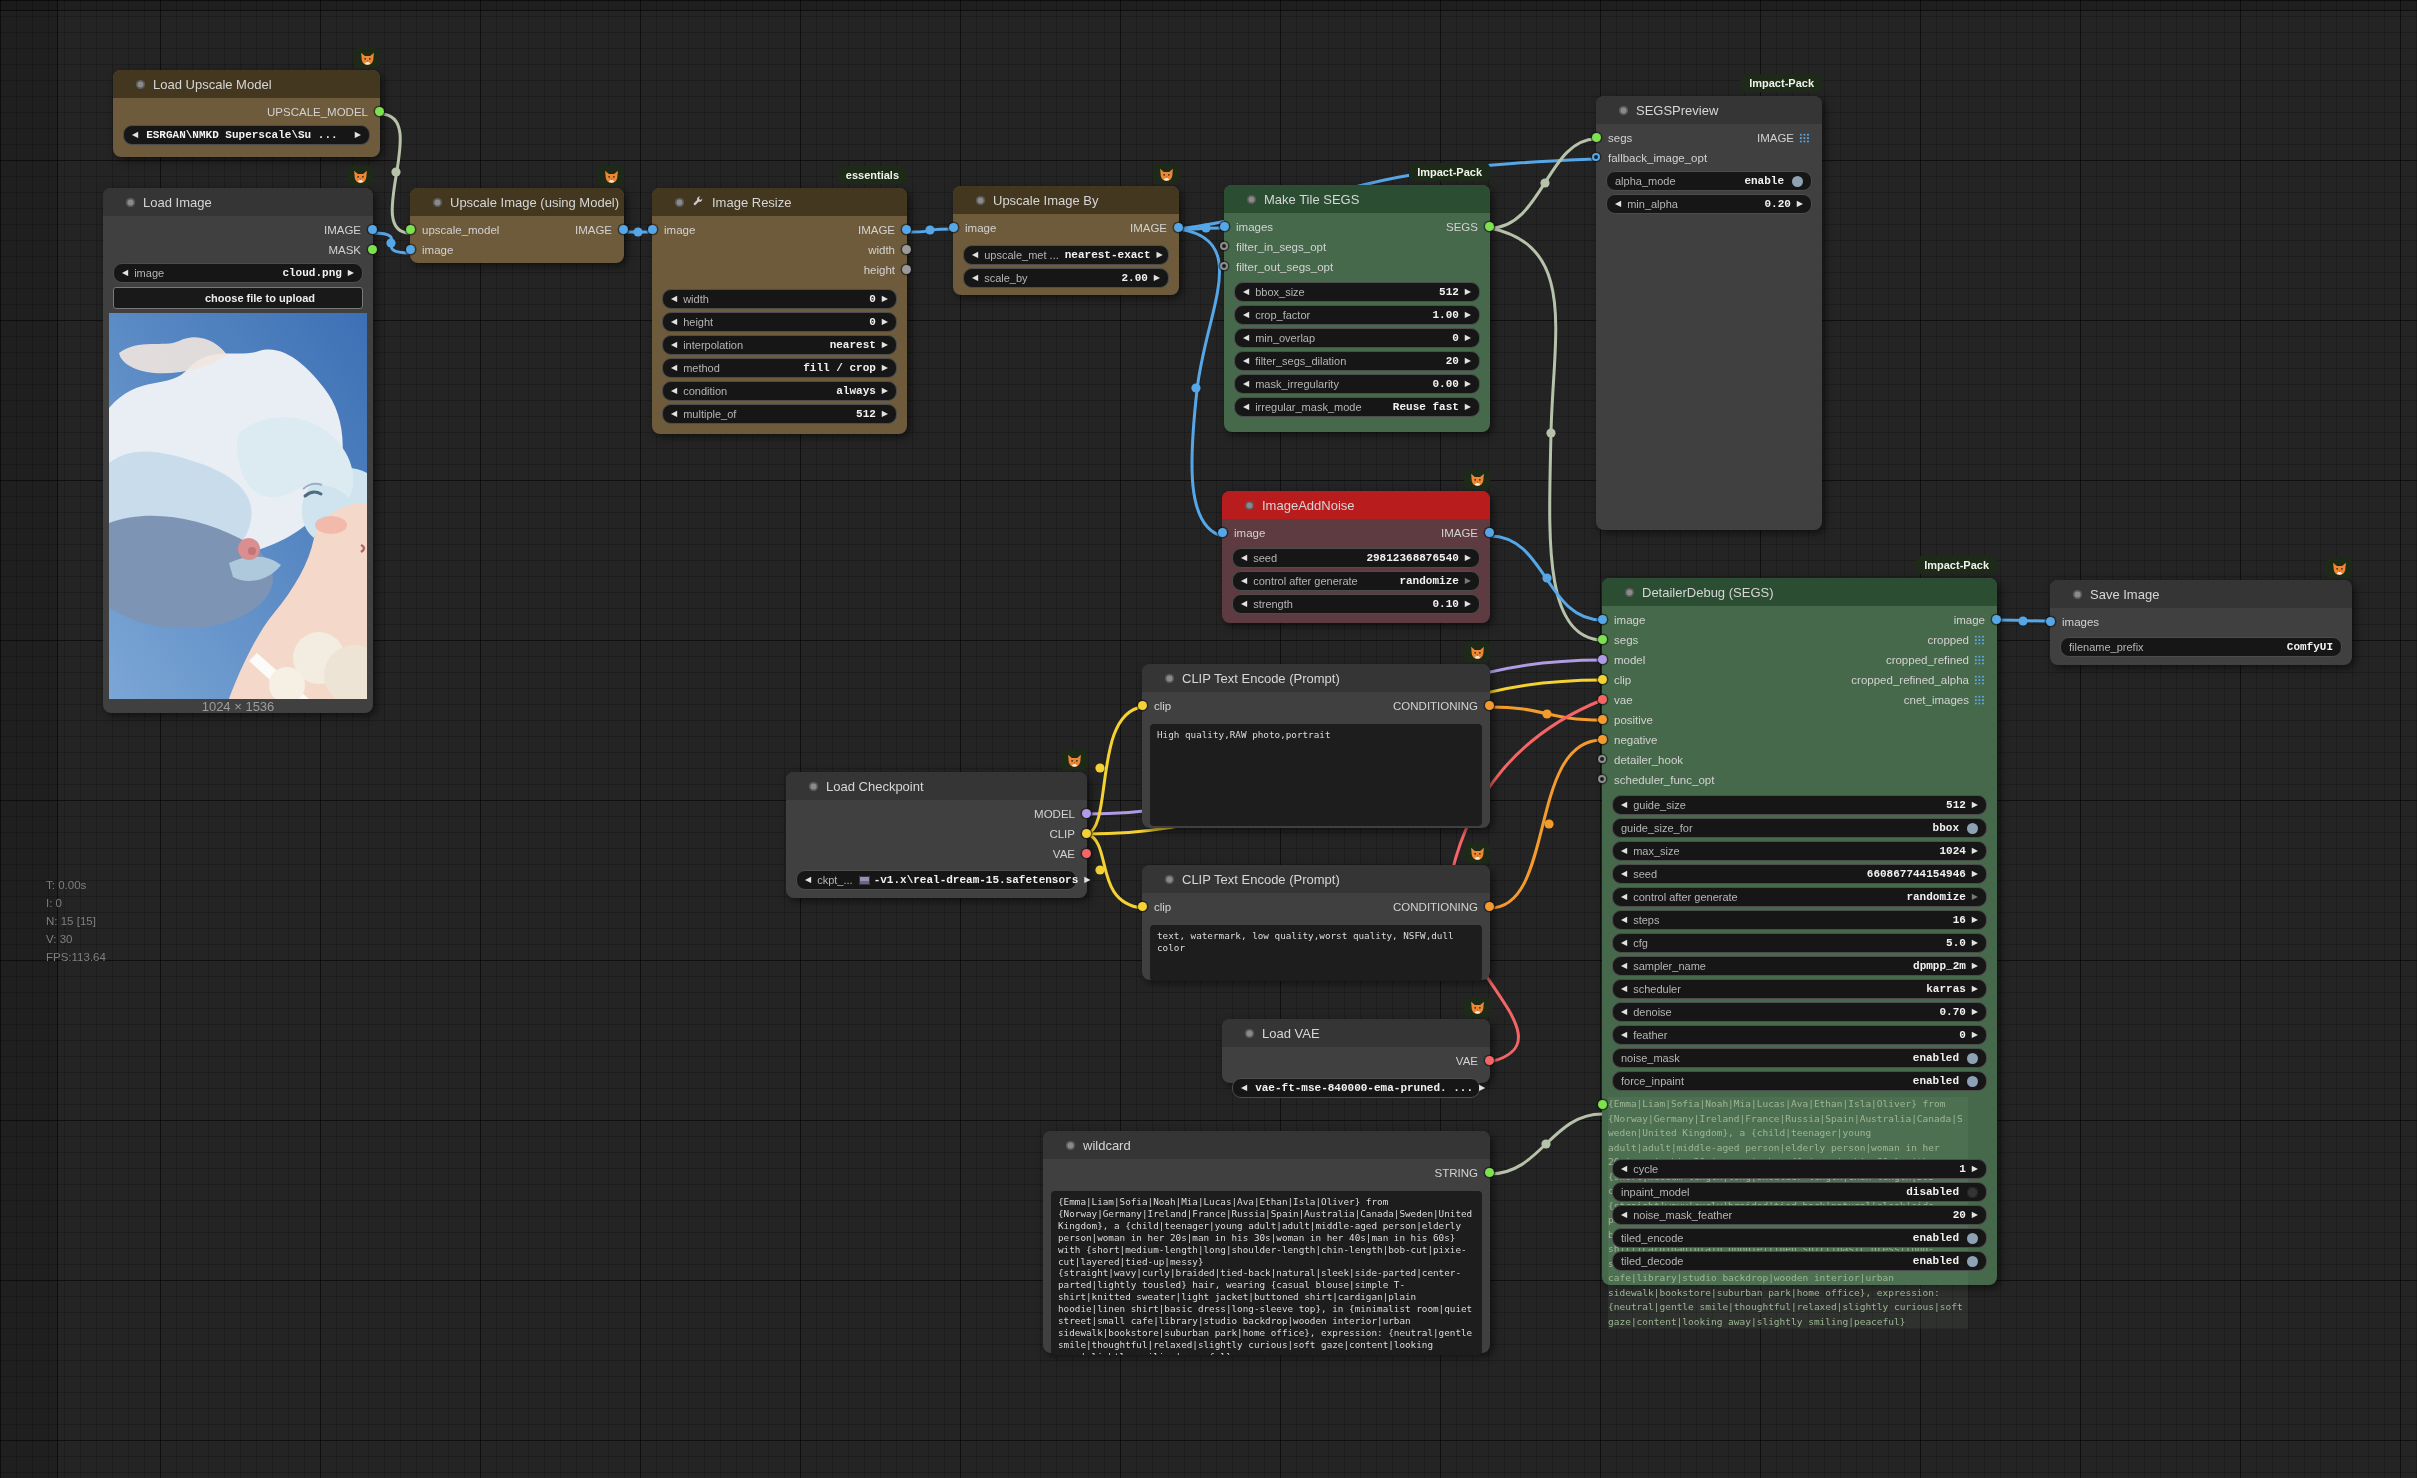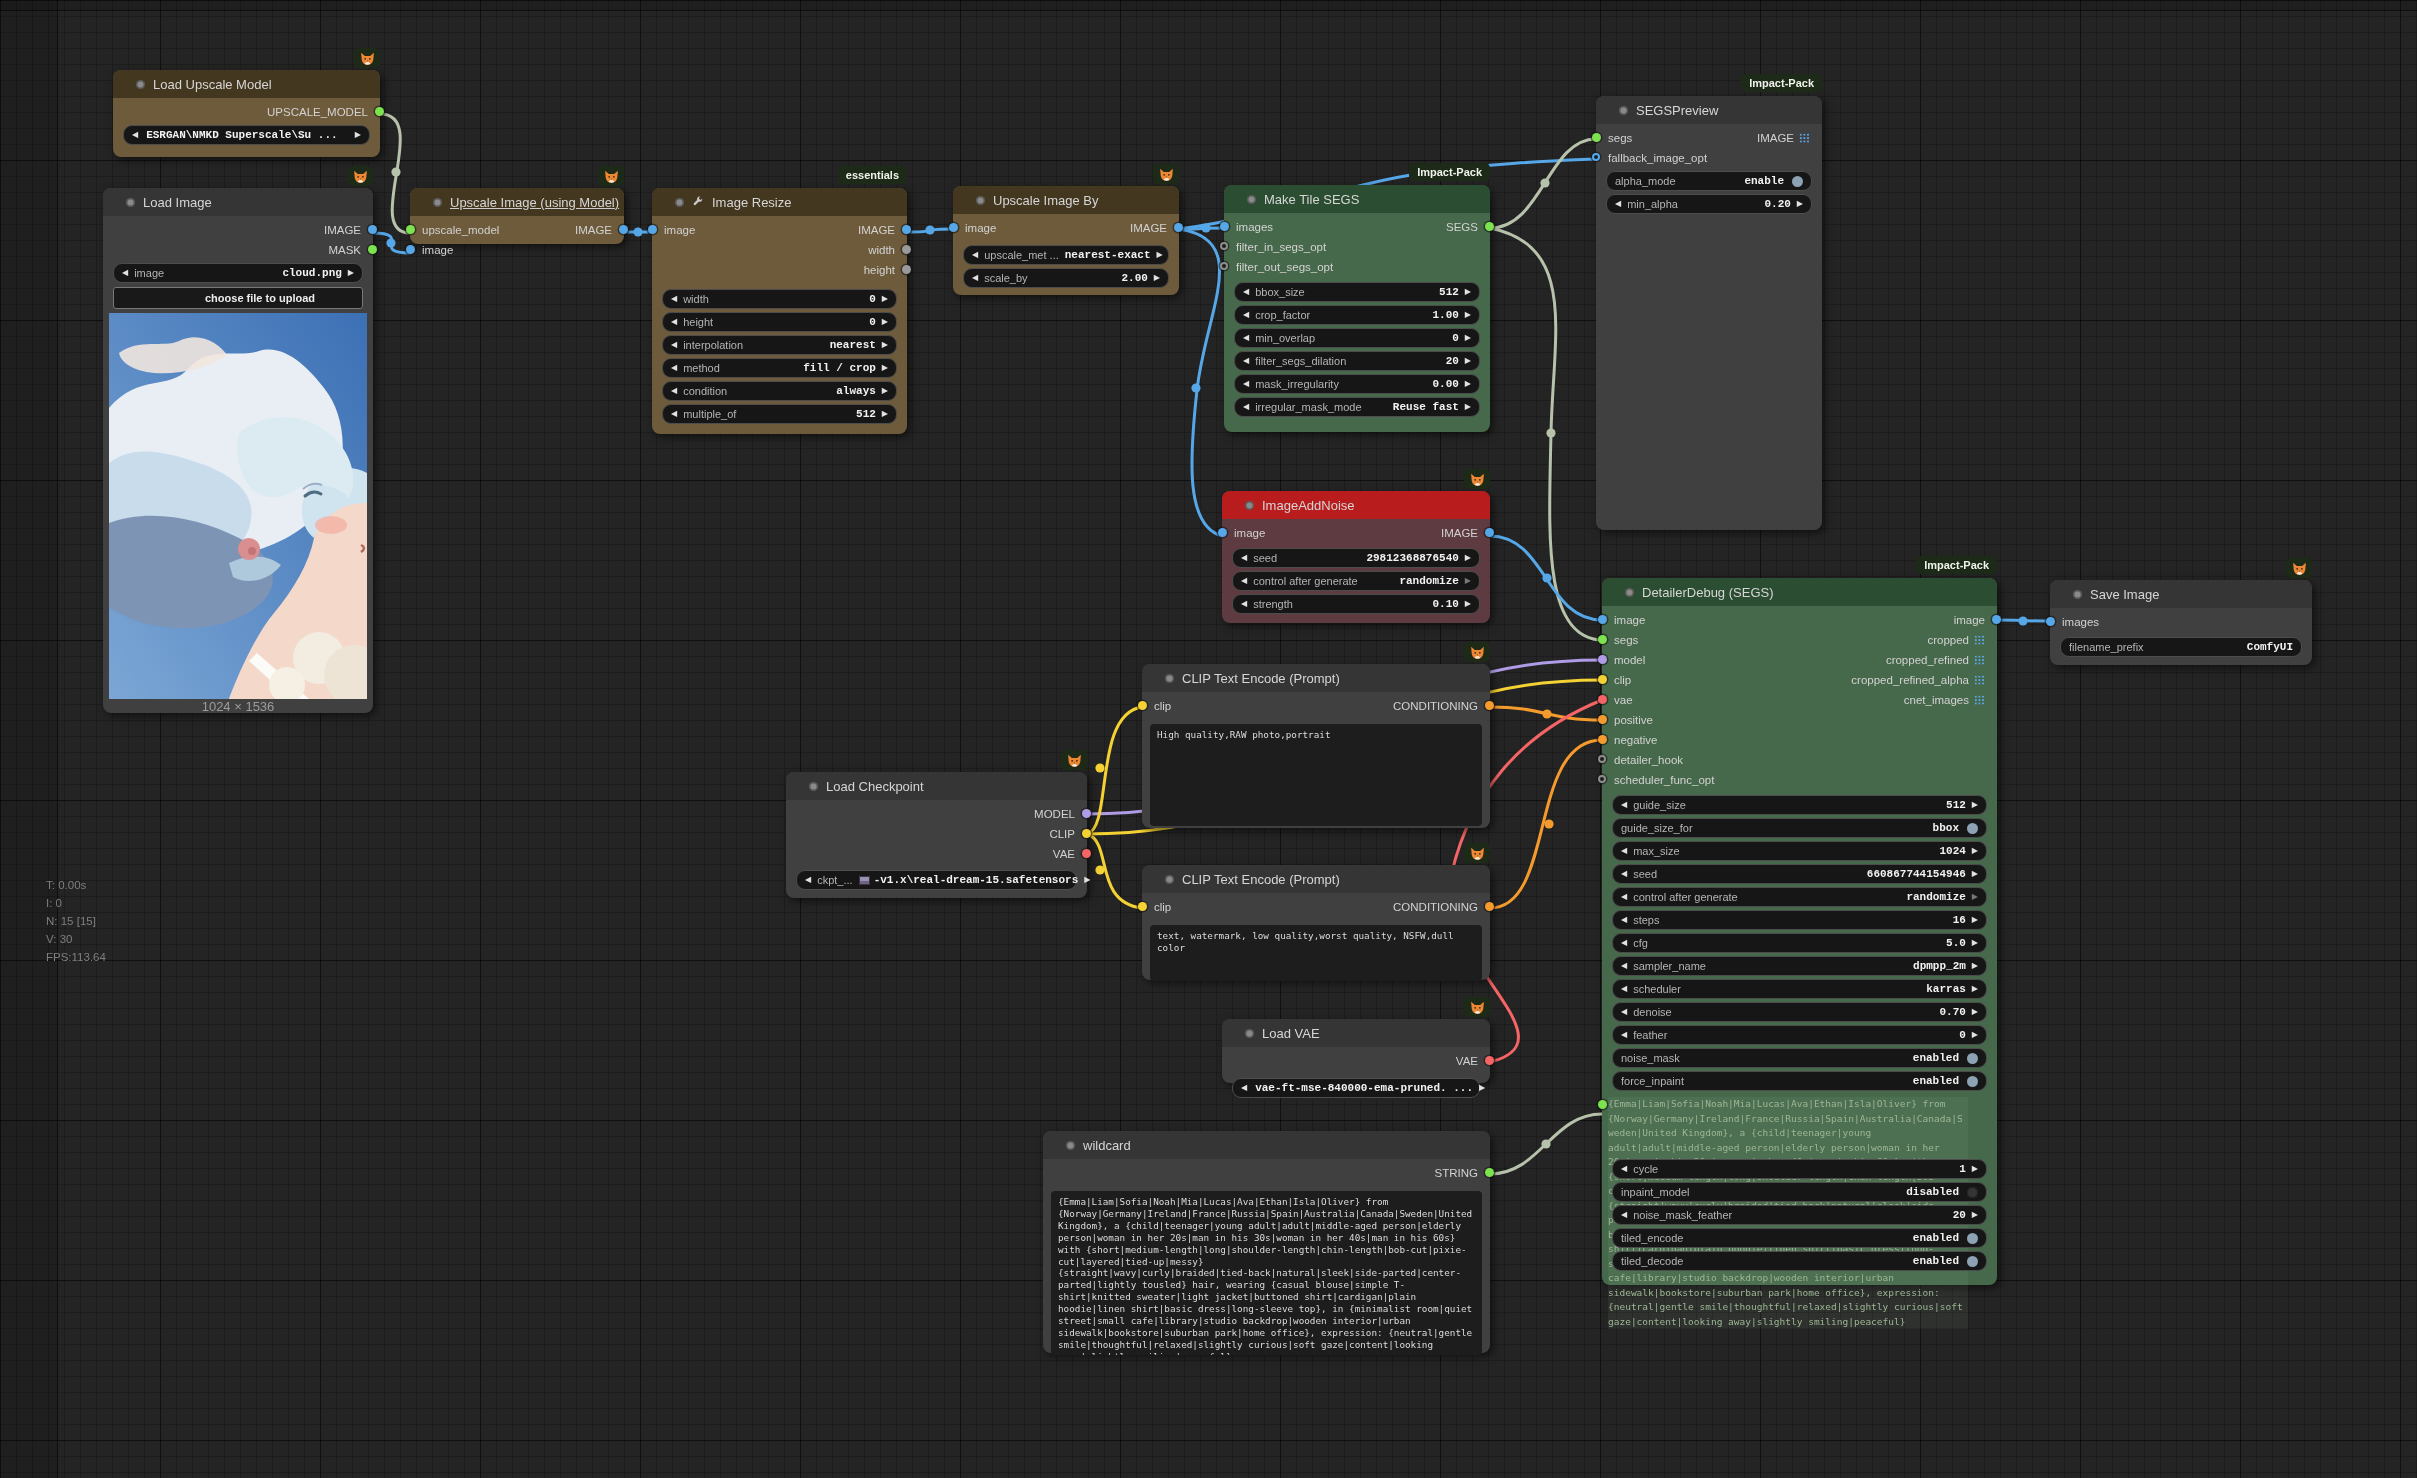--- a/index.html
+++ b/index.html
@@ -182,21 +182,21 @@
           <circle cx="140" cy="236" r="11" fill="#d98f90"></circle>
           <circle cx="143" cy="238" r="4" fill="#c27476"></circle>
           <path d="M252,232 q6,3 0,7" stroke="#b06a5e" stroke-width="2.5" fill="none"></path>
           <path d="M148,340 L200,386 L182,386 L140,348 Z" fill="#fbfbf8"></path>
           <circle cx="210" cy="345" r="26" fill="#f3ece1"></circle>
           <circle cx="245" cy="362" r="30" fill="#eee4d6"></circle>
           <circle cx="178" cy="372" r="18" fill="#f5efe4"></circle>
         </svg></div>
       <div class="cap">1024 × 1536</div>
     </div>
-    <div class="node c-brown" style="left: 410px; top: 188px; width: 214px; height: 56px; text-decoration: underline;">
+    <div class="node c-brown" style="left: 410px; top: 188px; width: 214px; height: 75px;">
       <div class="badge fox">
         <svg width="15" height="15" viewBox="0 0 16 16">
           <path d="M1.2 1.8 L5.2 5.2 H10.8 L14.8 1.8 L14.2 9 C13.7 12.6 11.4 14.6 8 14.6 C4.6 14.6 2.3 12.6 1.8 9 Z" fill="#ED8733"></path>
           <path d="M8 14.6 C6.2 14.6 5 13.2 5 13.2 L8 10.8 L11 13.2 C11 13.2 9.8 14.6 8 14.6Z" fill="#f7e8d8"></path>
           <circle cx="5.5" cy="8.3" r=".95" fill="#402a18"></circle>
           <circle cx="10.5" cy="8.3" r=".95" fill="#402a18"></circle>
           <path d="M7.1 10.3 H8.9 L8 11.4Z" fill="#402a18"></path>
         </svg>
       </div>
       <div class="titlebar">
@@ -839,21 +839,21 @@
         <span class="tg"></span>
       </div>
       <div class="w">
         <span>tiled_decode</span>
         <span class="val">
           <span>enabled</span>
         </span>
         <span class="tg"></span>
       </div>
     </div>
-    <div class="node c-gray" style="left: 2050px; top: 580px; width: 262px; height: 85px;">
+    <div class="node c-gray" style="left: 2050px; top: 580px; width: 302px; height: 85px;">
       <div class="badge fox">
         <svg width="15" height="15" viewBox="0 0 16 16">
           <path d="M1.2 1.8 L5.2 5.2 H10.8 L14.8 1.8 L14.2 9 C13.7 12.6 11.4 14.6 8 14.6 C4.6 14.6 2.3 12.6 1.8 9 Z" fill="#ED8733"></path>
           <path d="M8 14.6 C6.2 14.6 5 13.2 5 13.2 L8 10.8 L11 13.2 C11 13.2 9.8 14.6 8 14.6Z" fill="#f7e8d8"></path>
           <circle cx="5.5" cy="8.3" r=".95" fill="#402a18"></circle>
           <circle cx="10.5" cy="8.3" r=".95" fill="#402a18"></circle>
           <path d="M7.1 10.3 H8.9 L8 11.4Z" fill="#402a18"></path>
         </svg>
       </div>
       <div class="titlebar">

